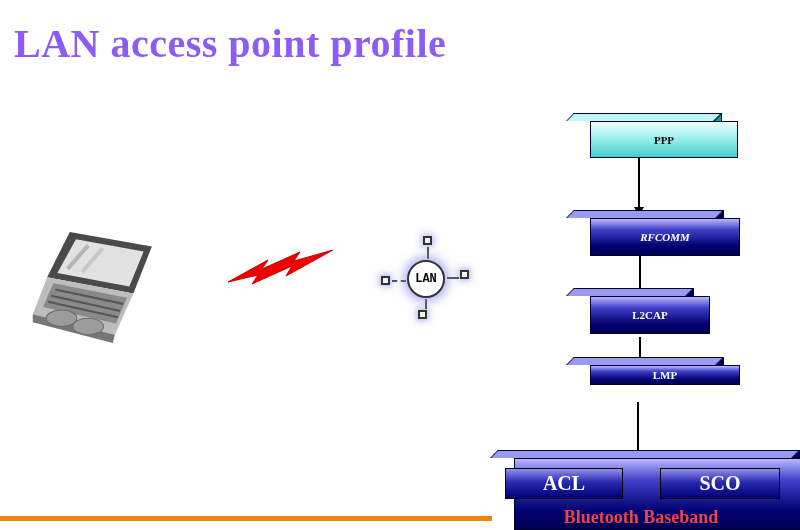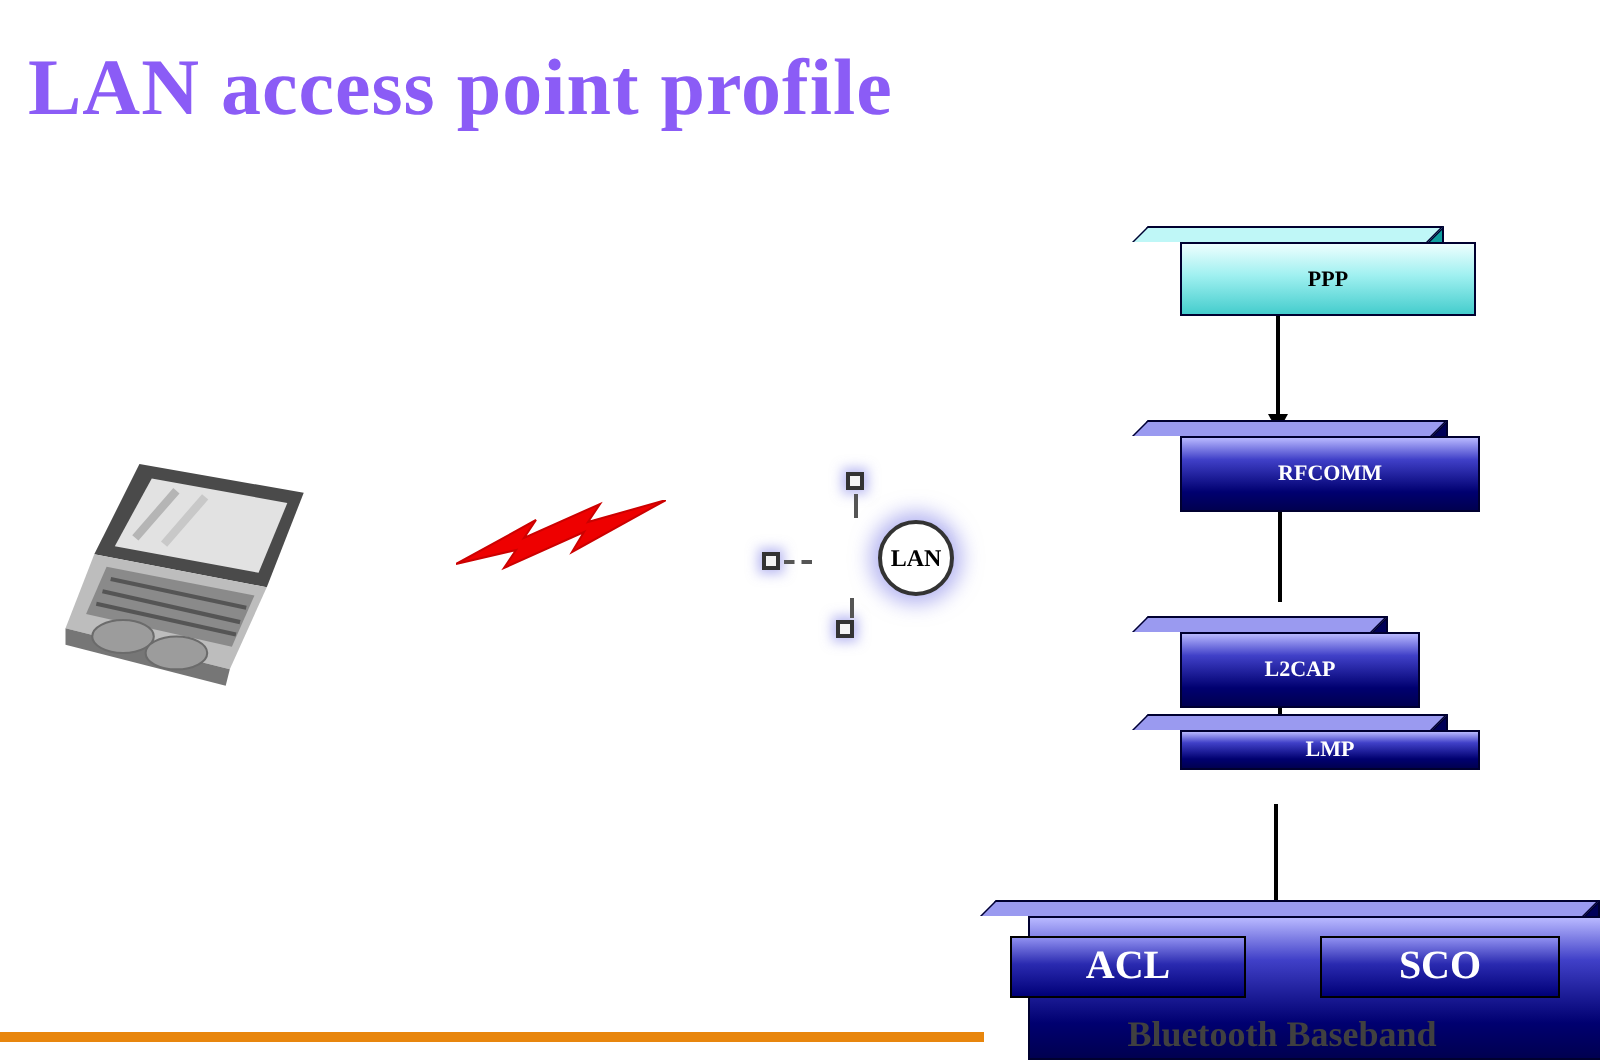--- a/index.html
+++ b/index.html
@@ -38,39 +38,39 @@
   .teal .side { background:#0f9f9f; }
 
   .subbox {
     position:absolute; border:1px solid #000;
     display:flex; align-items:center; justify-content:center;
     color:#fff; font-weight:bold; font-size:20px;
     background:linear-gradient(180deg,#8f8ff0 0%,#2a2ab0 45%,#000078 100%);
   }
   #baseband-label {
     position:absolute; bottom:2px; left:0; width:100%;
-    text-align:center; font-size:18px; font-weight:bold; color:#404040;
+    text-align:center; font-size:18px; font-weight:bold; color:#ef4444;
   }
 
   
   .vline { position:absolute; width:2px; background:#000; }
   .arrow-down {
     position:absolute; width:0; height:0;
     border-left:5px solid transparent; border-right:5px solid transparent;
     border-top:9px solid #000;
   }
 
   
   #lan-node { position:absolute; left:381px; top:236px; width:92px; height:86px; }
   #lan-circle {
     position:absolute; left:26px; top:24px; width:38px; height:38px; border-radius:50%;
     background:#fff; border:2px solid #333;
     box-shadow:0 0 10px 4px rgba(120,120,230,0.55);
     display:flex; align-items:center; justify-content:center;
-    font-size:12px; font-weight:bold; font-family:Liberation Serif, serif;margin-left:32px;
+    font-size:12px; font-weight:bold; font-family:Liberation Mono, monospace;
   }
   .lan-sq {
     position:absolute; width:9px; height:9px; background:#f4f4f4; border:2px solid #333;
     box-shadow:0 0 6px 2px rgba(120,120,230,0.5);
   }
   .lan-dash-v { position:absolute; border-left:2px dashed #555; }
   .lan-dash-h { position:absolute; border-top:2px dashed #555; }
 
   
   #laptop { position:absolute; left:32px; top:232px; width:135px; height:115px; }
@@ -126,27 +126,27 @@
   <span class="vline" style="left:639px; top:255px; height:46px;"></span>
   <span class="vline" style="left:639px; top:337px; height:30px;"></span>
   <span class="vline" style="left:637px; top:402px; height:58px;"></span>
 
   <div class="box3d teal" style="left:566px; top:121px; width:148px; height:37px;">
     <span class="top"></span>
     <span class="side"></span>
     <span class="face">PPP</span>
   </div>
 
-  <div class="box3d blue" style="left:566px; top:218px; width:150px; height:38px;">
+  <div class="box3d blue" style="left:566px; top:218px; width:150px; height:38px;font-style:italic;">
     <span class="top"></span>
     <span class="side"></span>
     <span class="face">RFCOMM</span>
   </div>
 
-  <div class="box3d blue" style="left:566px; top:316px; width:120px; height:38px;text-align:right;">
+  <div class="box3d blue" style="left:566px; top:296px; width:120px; height:38px;text-align:right;">
     <span class="top"></span>
     <span class="side"></span>
     <span class="face">L2CAP</span>
   </div>
 
   <div class="box3d blue" style="left:566px; top:365px; width:150px; height:20px;">
     <span class="top"></span>
     <span class="side"></span>
     <span class="face">LMP</span>
   </div>

